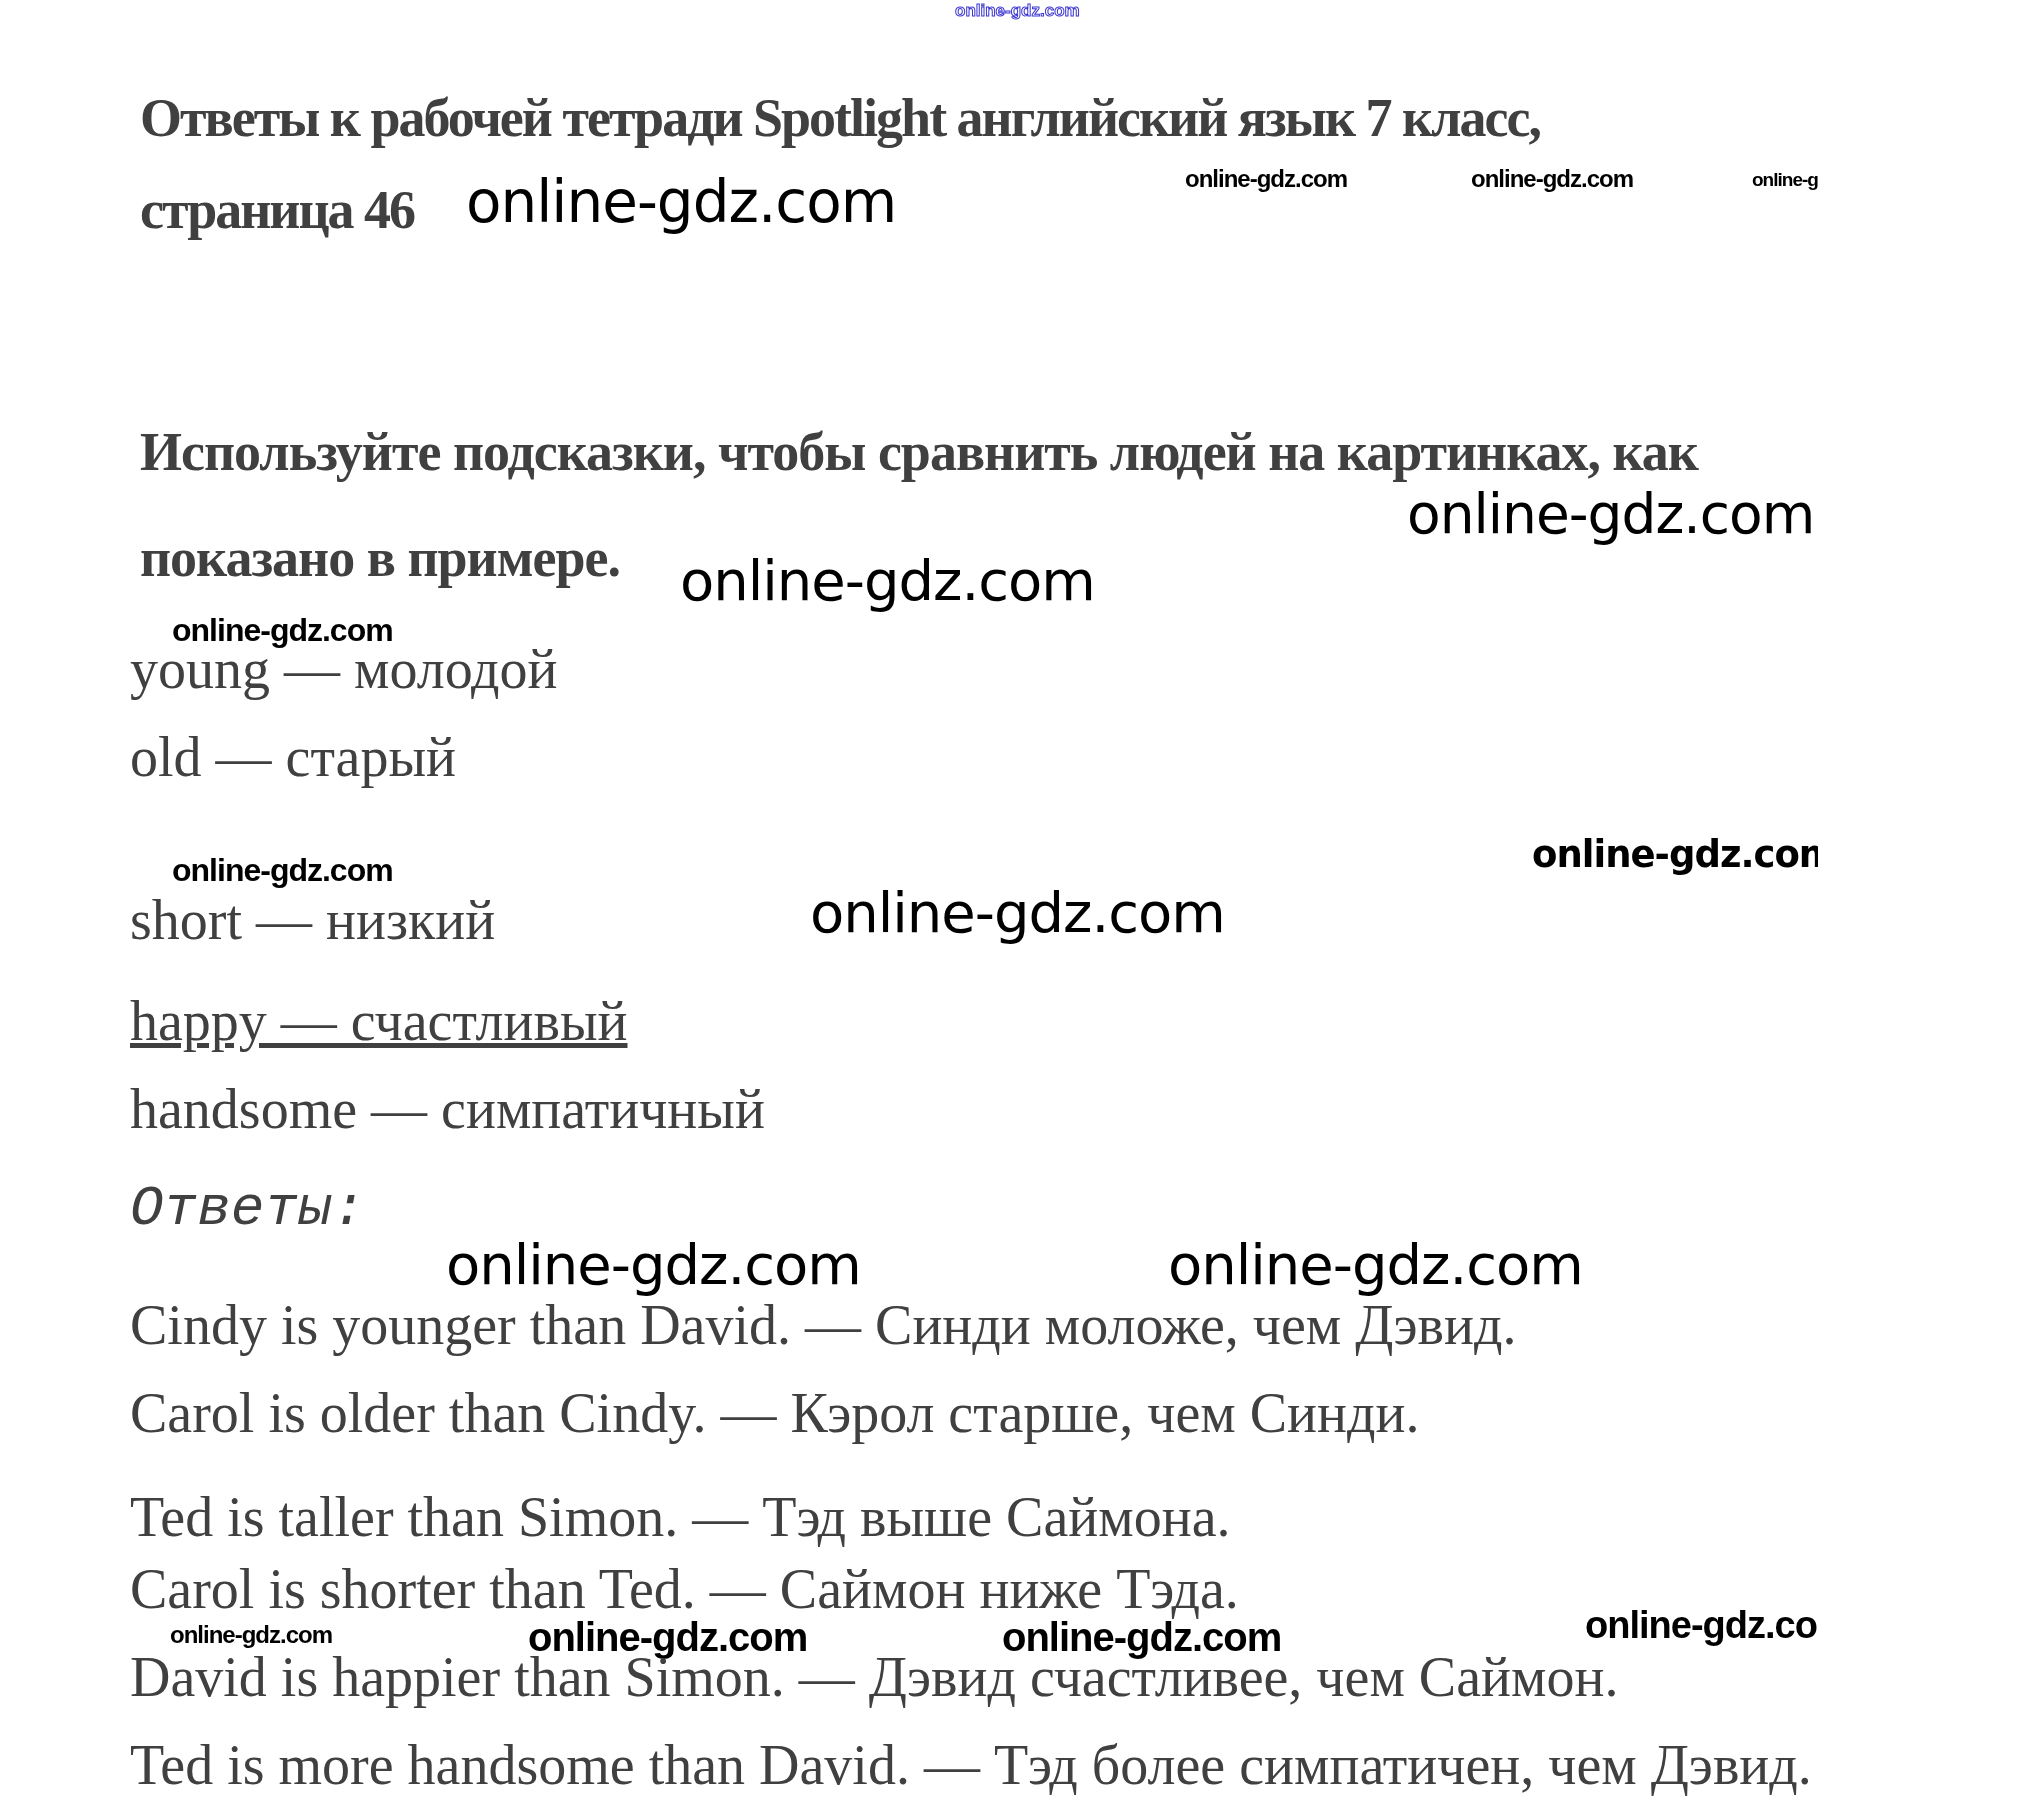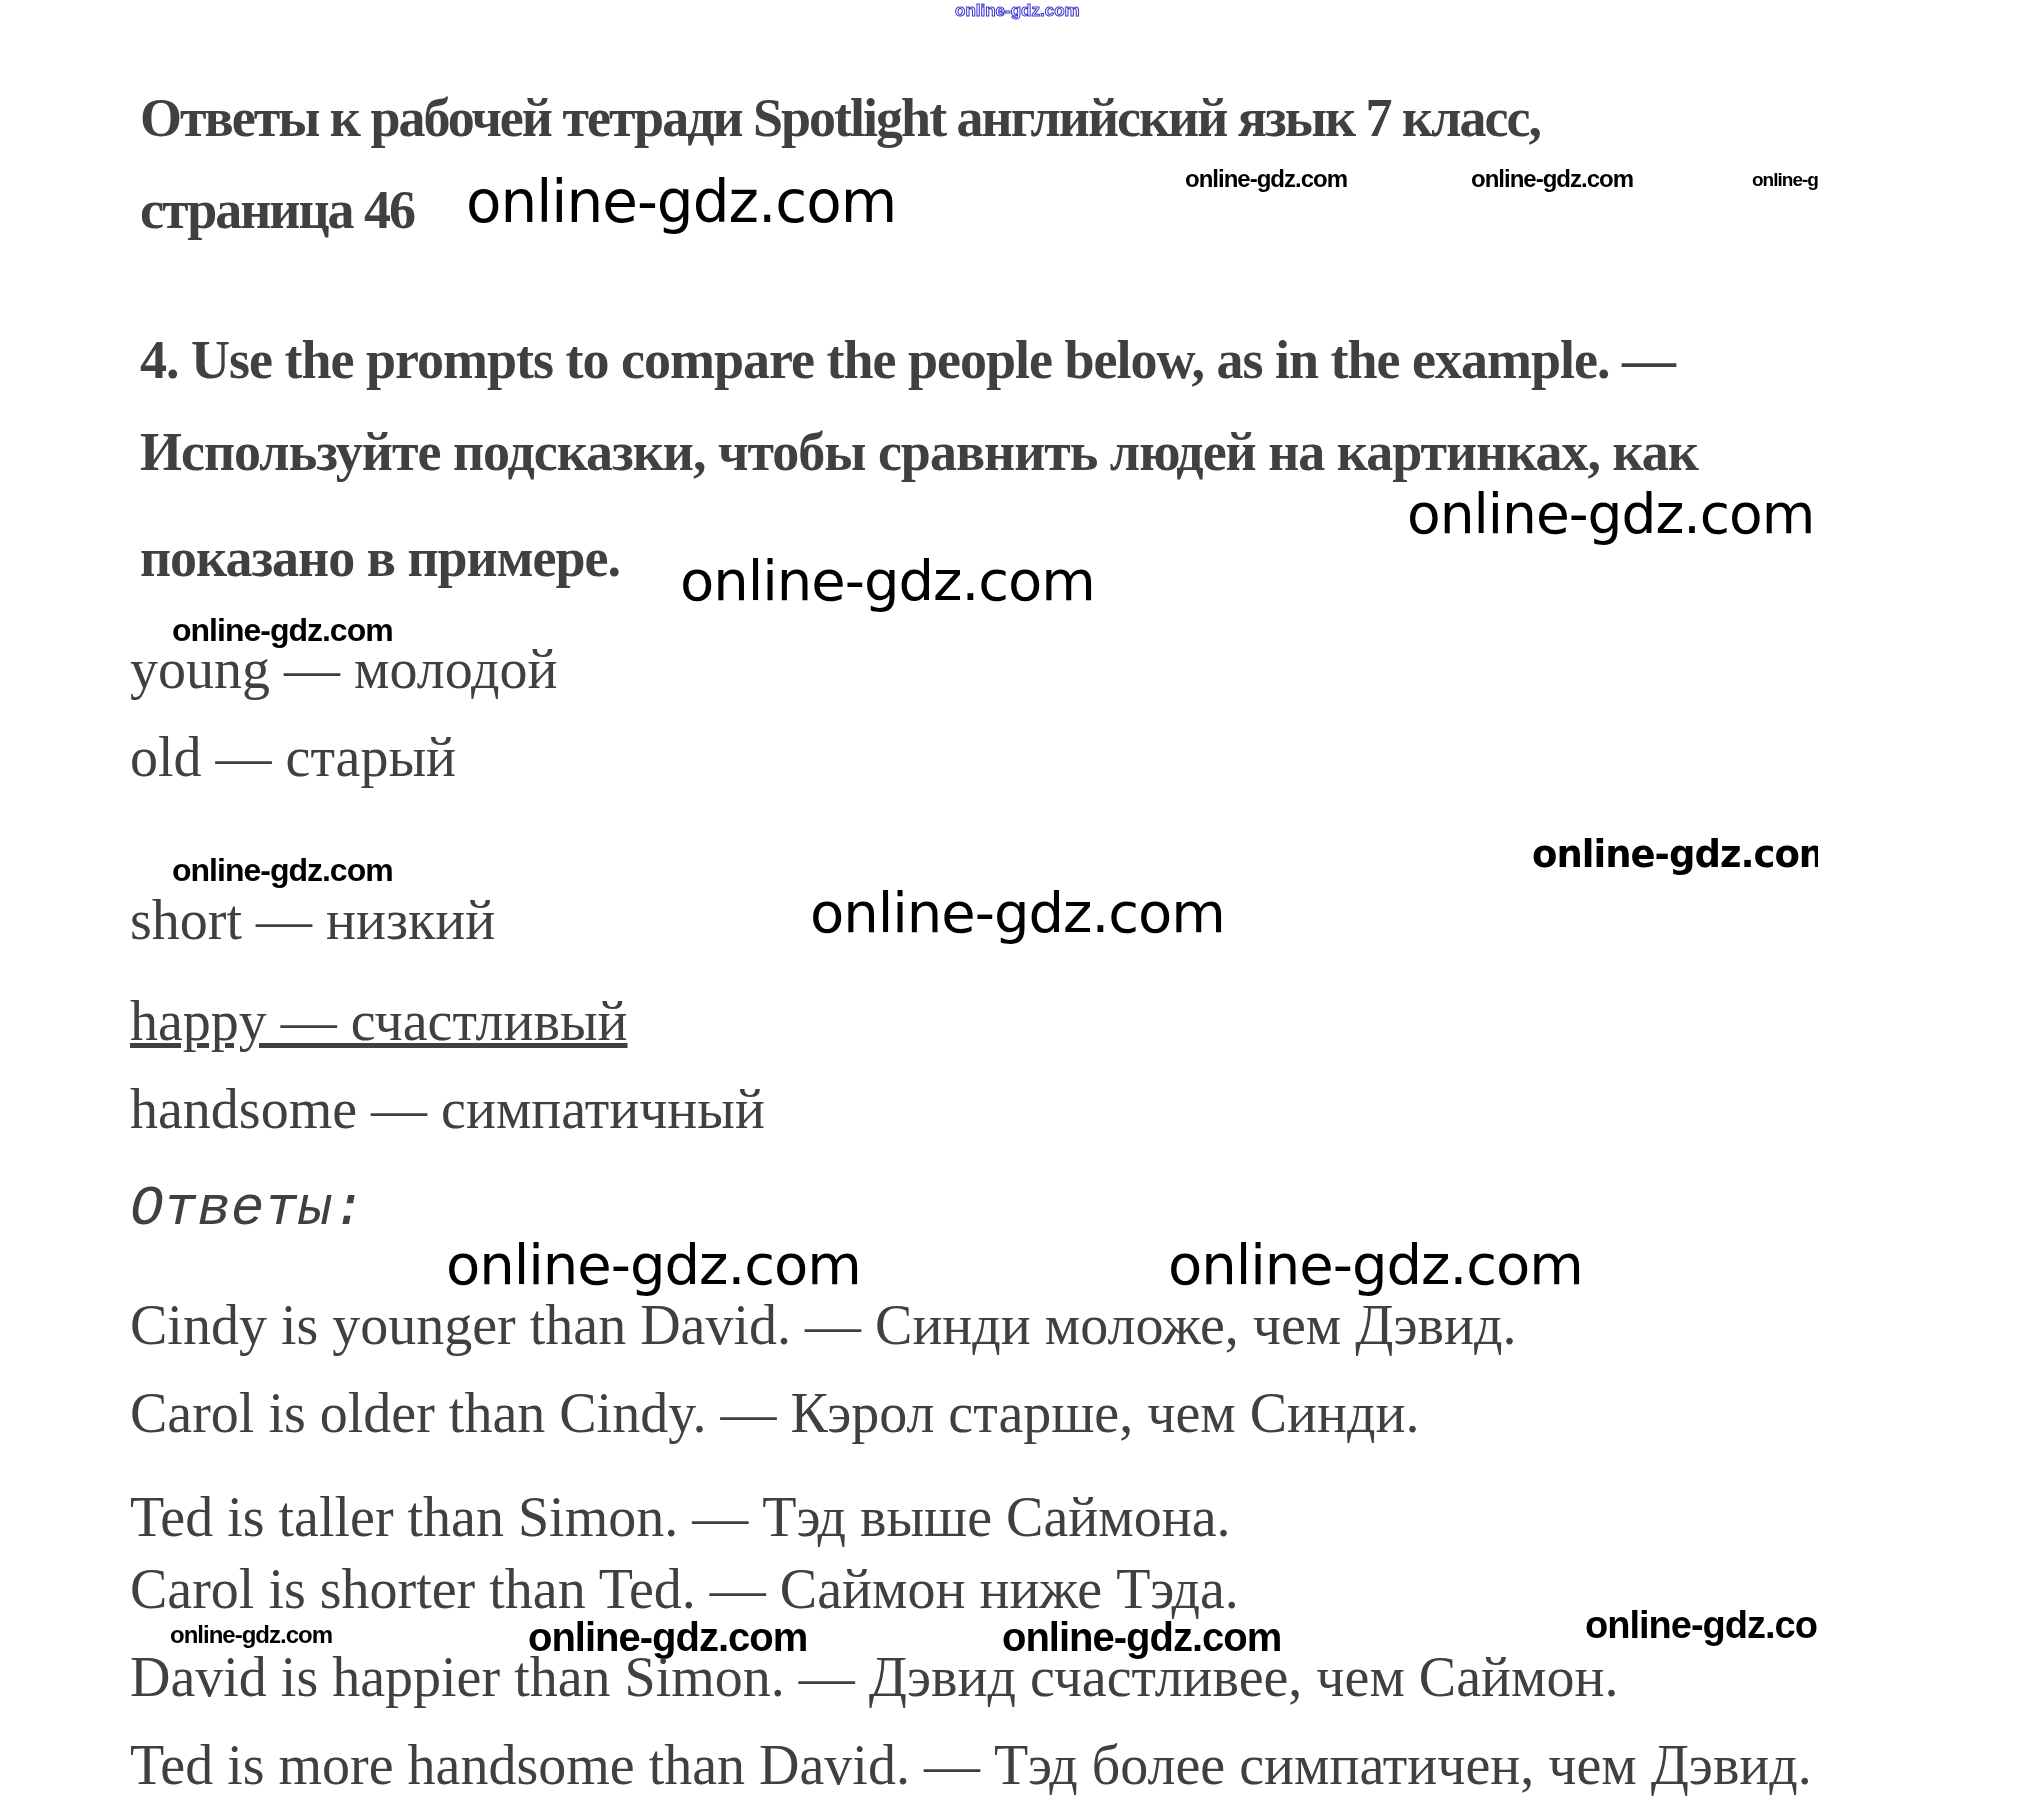--- a/index.html
+++ b/index.html
@@ -100,21 +100,20 @@
   <span id="wm-ans-left" class="wm wm-big">online-gdz.com</span>
   <span id="wm-ans-right" class="wm wm-big">online-gdz.com</span>
   <span id="wm-bot-tiny" class="wm">online-gdz.com</span>
   <span id="wm-bot-1" class="wm wm-boldsm">online-gdz.com</span>
   <span id="wm-bot-2" class="wm wm-boldsm">online-gdz.com</span>
   <span id="wm-bot-3" class="wm wm-boldsm">online-gdz.com</span>
 
   <div id="h1a" class="line head-line">Ответы к рабочей тетради Spotlight английский язык 7 класс,</div>
   <div id="h1b" class="line head-line">страница 46</div>
 
-  <div id="t1" class="line task-line">4. Use the prompts to compare the people below, as in the example. —</div>
   <div id="t2" class="line task-line">Используйте подсказки, чтобы сравнить людей на картинках, как</div>
   <div id="t3" class="line task-line">показано в примере.</div>
 
   <div id="v1" class="line body-line">old — старый</div>
   <div id="v0" class="line body-line">young — молодой</div>
   <div id="v3" class="line body-line">short — низкий</div>
   <div id="v4" class="line body-line">happy — счастливый</div>
   <div id="v5" class="line body-line">handsome — симпатичный</div>
 
   <div id="atitle" class="line body-line italic">Ответы:</div>

